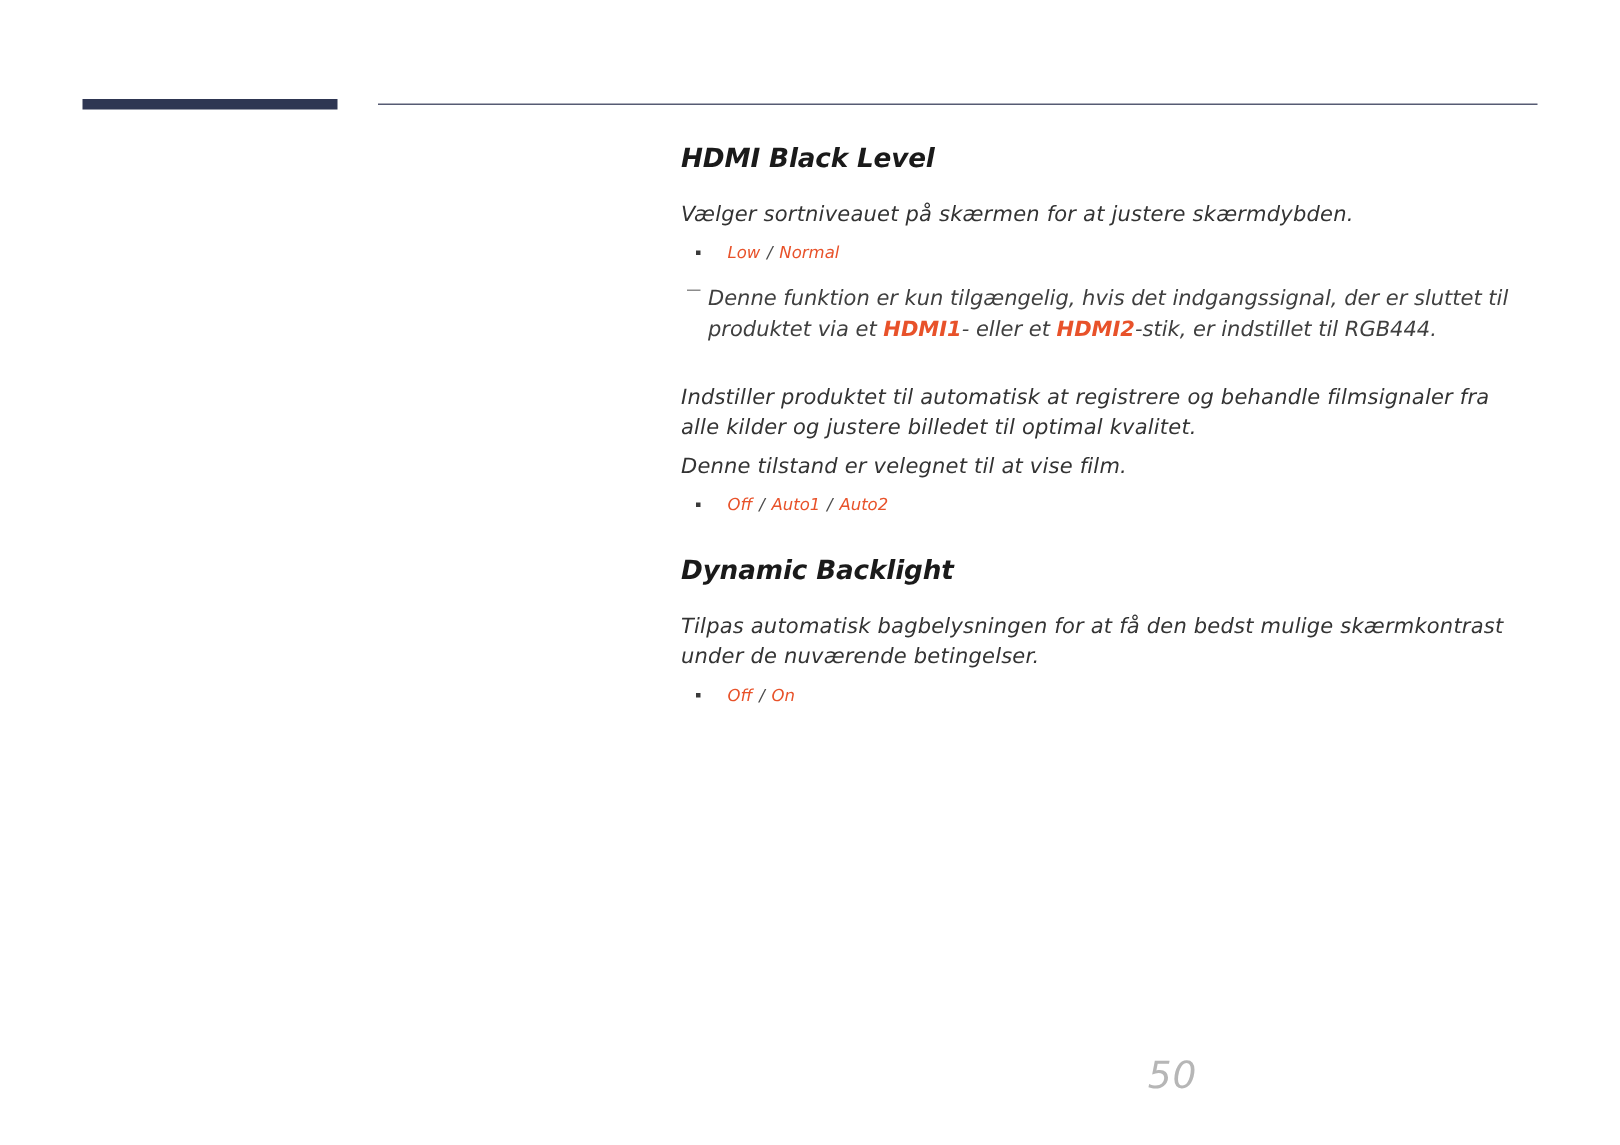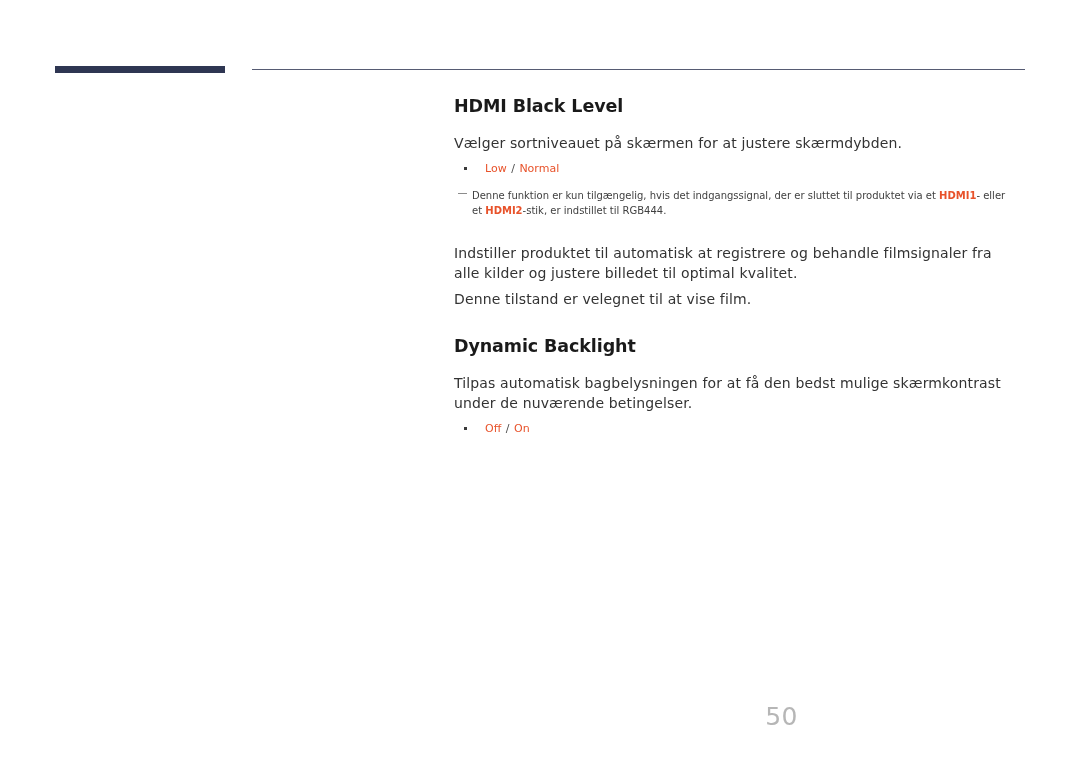--- a/index.html
+++ b/index.html
@@ -15,20 +15,21 @@
     color: #333333;
     overflow: hidden;
     position: relative;
   }
 
   .page {
     position: relative;
     width: 860px;
     height: 763px;
     box-sizing: border-box;
+    font-style: italic;
   }
 
   
   .header-rules {
     position: absolute;
     top: 66px;
     left: 0;
     width: 1080px;
     height: 12px;
   }
@@ -114,21 +115,21 @@
   .sep {
     color: #4a4a4a;
     padding: 0 1px;
   }
 
   
   .note {
     position: relative;
     margin-top: 12px;
     padding-left: 18px;
-    font-size: 10px;
+    font-size: 14px;
     line-height: 1.48;
     color: #3f3f3f;
   }
   .note .dash {
     position: absolute;
     left: 4px;
     top: 4px;
     width: 9px;
     height: 1px;
     background: #8c8c8c;
@@ -176,20 +177,30 @@
       </ul>
       <div class="note">
         <span class="dash"></span>
         <span>Denne funktion er kun tilgængelig, hvis det indgangssignal, der er sluttet til produktet via et </span><span class="hl">HDMI1</span><span>- eller et </span><span class="hl">HDMI2</span><span>-stik, er indstillet til RGB444.</span>
       </div>
     </section>
 
     <section class="section">
       <p class="body-text">Indstiller produktet til automatisk at registrere og behandle filmsignaler fra alle kilder og justere billedet til optimal kvalitet.</p>
       <p class="body-text">Denne tilstand er velegnet til at vise film.</p>
+      <ul class="options">
+        <li>
+          <span class="bullet"></span>
+          <span class="opt">Off</span>
+          <span class="sep">/</span>
+          <span class="opt">Auto1</span>
+          <span class="sep">/</span>
+          <span class="opt">Auto2</span>
+        </li>
+      </ul>
     </section>
 
     <section class="section">
       <h2 class="section-title">Dynamic Backlight</h2>
       <p class="body-text">Tilpas automatisk bagbelysningen for at få den bedst mulige skærmkontrast under de nuværende betingelser.</p>
       <ul class="options">
         <li>
           <span class="bullet"></span>
           <span class="opt">Off</span>
           <span class="sep">/</span>

